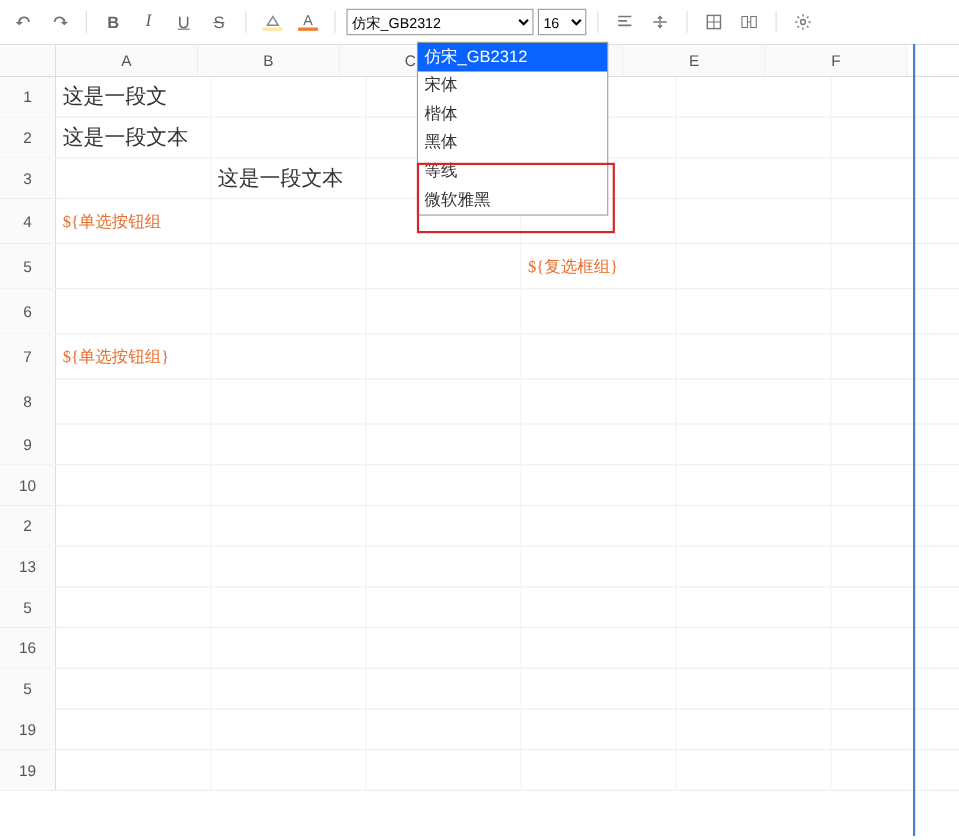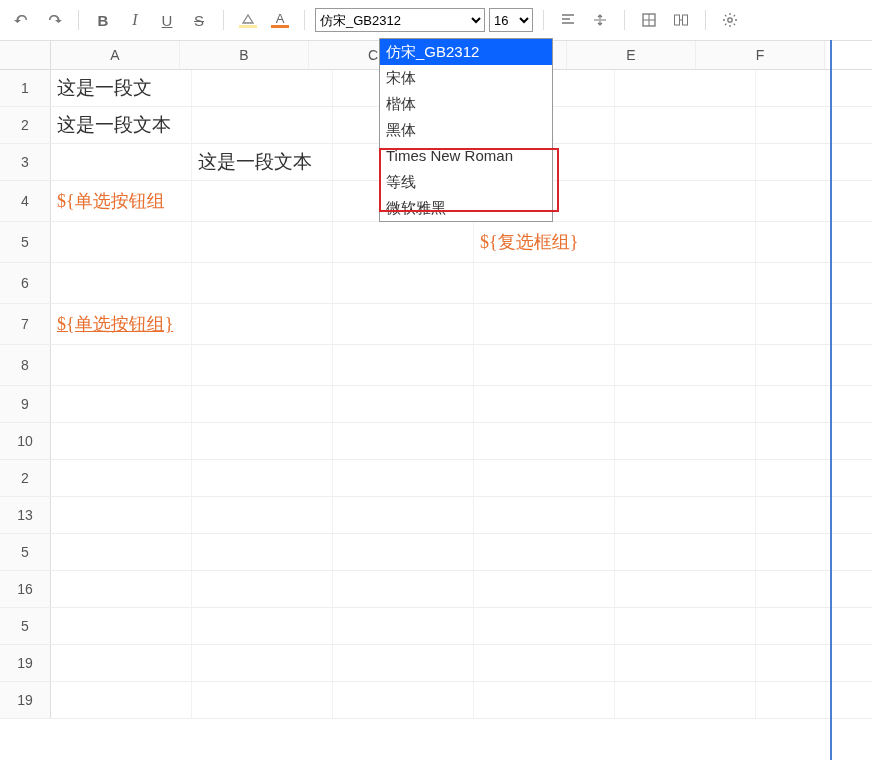--- a/index.html
+++ b/index.html
@@ -16,21 +16,21 @@
   .dropdown .opt.selected{background:#0a63ff;color:#fff;}
   .highlight-box{position:absolute;top:148px;left:379px;width:176px;height:60px;border:2px solid #d9252a;pointer-events:none;z-index:11;}
   .sheet{position:relative;}
   .col-headers{display:flex;height:28px;border-bottom:1px solid #ddd;}
   .corner{width:50px;border-right:1px solid #ddd;background:#fafafa;}
   .col-h{flex:0 0 128px;text-align:center;line-height:28px;color:#555;border-right:1px solid #eee;background:#fafafa;font-size:14px;}
   .rows{}
   .row{display:flex;border-bottom:1px solid #eee;min-height:36px;}
   .row-h{flex:0 0 50px;text-align:center;color:#555;border-right:1px solid #ddd;background:#fafafa;display:flex;align-items:center;justify-content:center;font-size:14px;}
   .cell{flex:0 0 128px;border-right:1px solid #f2f2f2;padding:4px 6px;display:flex;align-items:center;position:relative;}
-  .cell-text{font-size:18px;white-space:nowrap;}
+  .cell-text{font-size:15px;white-space:nowrap;}
   .ff-fangsong{font-family:"FangSong","STFangsong",serif;}
   .ff-kaiti{font-family:"KaiTi","STKaiti",serif;}
   .ff-songti{font-family:"SimSun","Songti SC",serif;}
   .placeholder{color:#e86f2e;font-family:"SimSun",serif;}
   .right-border{position:absolute;top:40px;right:40px;width:2px;height:720px;background:#4a7fd1;}
   svg{display:block;}
 </style>
 </head>
 <body>
 
@@ -102,21 +102,20 @@
         <path d="M8 1v2M8 13v2M1 8h2M13 8h2M3 3l1.4 1.4M11.6 11.6L13 13M13 3l-1.4 1.4M4.4 11.6L3 13" stroke="#777" stroke-width="1.3"></path>
       </svg>
   </div>
 </div>
 
 <div class="dropdown" id="font-dropdown">
     <div class="opt selected">仿宋_GB2312</div>
     <div class="opt">宋体</div>
     <div class="opt">楷体</div>
     <div class="opt">黑体</div>
-    <div class="opt">Times New Roman</div>
     <div class="opt">等线</div>
     <div class="opt">微软雅黑</div>
   </div>
 <div class="highlight-box"></div>
 
 <div class="sheet">
   <div class="col-headers">
     <div class="corner"></div>
     <div id="colhdrs" style="display: contents;"></div>
   <div class="col-h" style="flex: 0 0 128px;">A</div>
@@ -187,21 +186,21 @@
         <div class="cell" style="flex: 0 0 128px;"></div>
         <div class="cell" style="flex: 0 0 128px;"></div>
         <div class="cell" style="flex: 0 0 128px;"></div>
         <div class="cell" style="flex: 0 0 128px;"></div>
         <div class="cell" style="flex: 0 0 128px;"></div>
         <div class="cell" style="flex: 0 0 128px;"></div>
       </div>
       <div class="row" style="min-height: 40px;">
         <div class="row-h">7</div>
         <div class="cell" style="flex: 0 0 128px; overflow: visible;">
-          <span class="cell-text placeholder" style="position: relative; z-index: 2; text-decoration: underline;">${单选按钮组}</span>
+          <span class="cell-text placeholder" style="position: relative; z-index: 2;">${单选按钮组}</span>
         </div>
         <div class="cell" style="flex: 0 0 128px;"></div>
         <div class="cell" style="flex: 0 0 128px;"></div>
         <div class="cell" style="flex: 0 0 128px;"></div>
         <div class="cell" style="flex: 0 0 128px;"></div>
         <div class="cell" style="flex: 0 0 128px;"></div>
       </div>
       <div class="row" style="min-height: 40px;">
         <div class="row-h">8</div>
         <div class="cell" style="flex: 0 0 128px;"></div>

